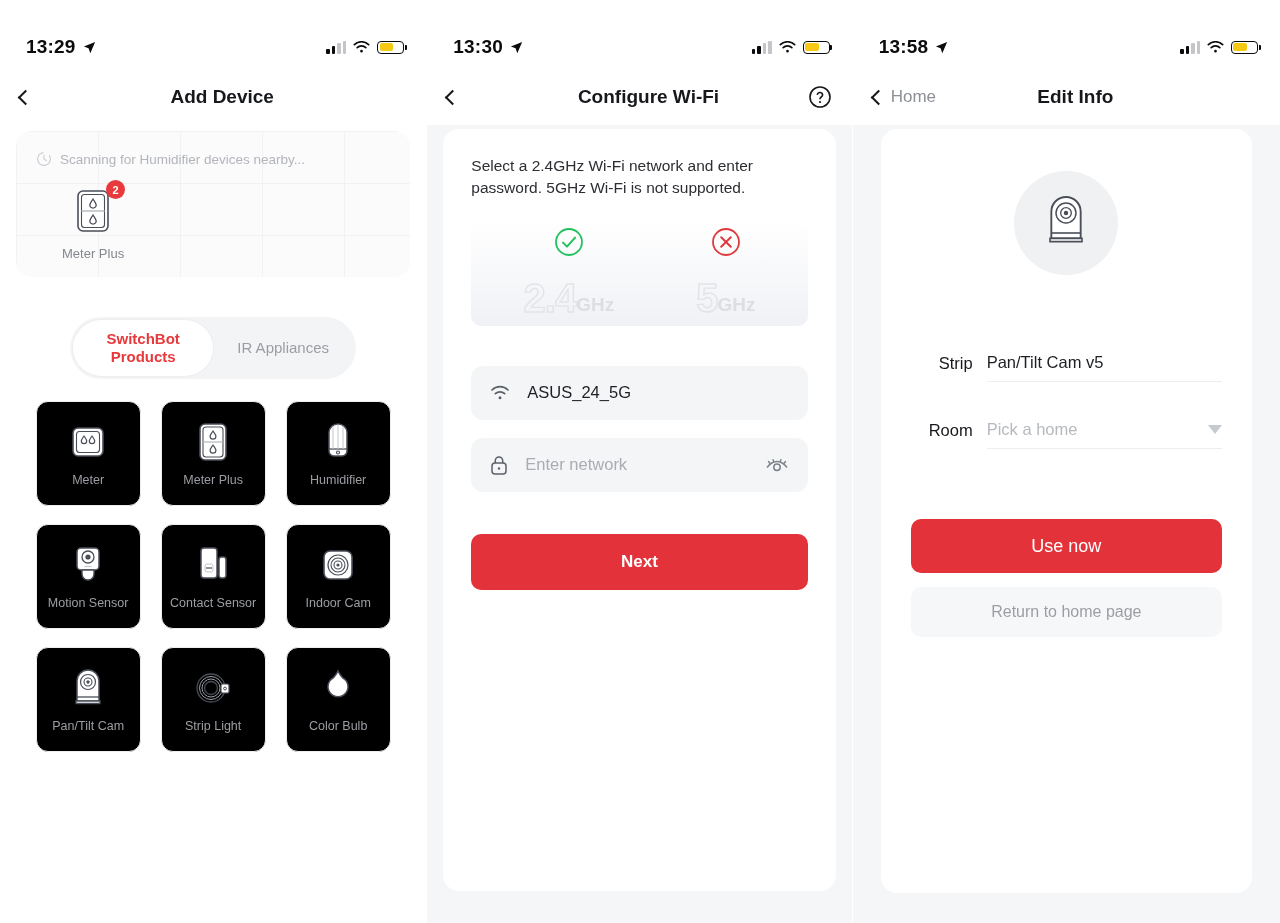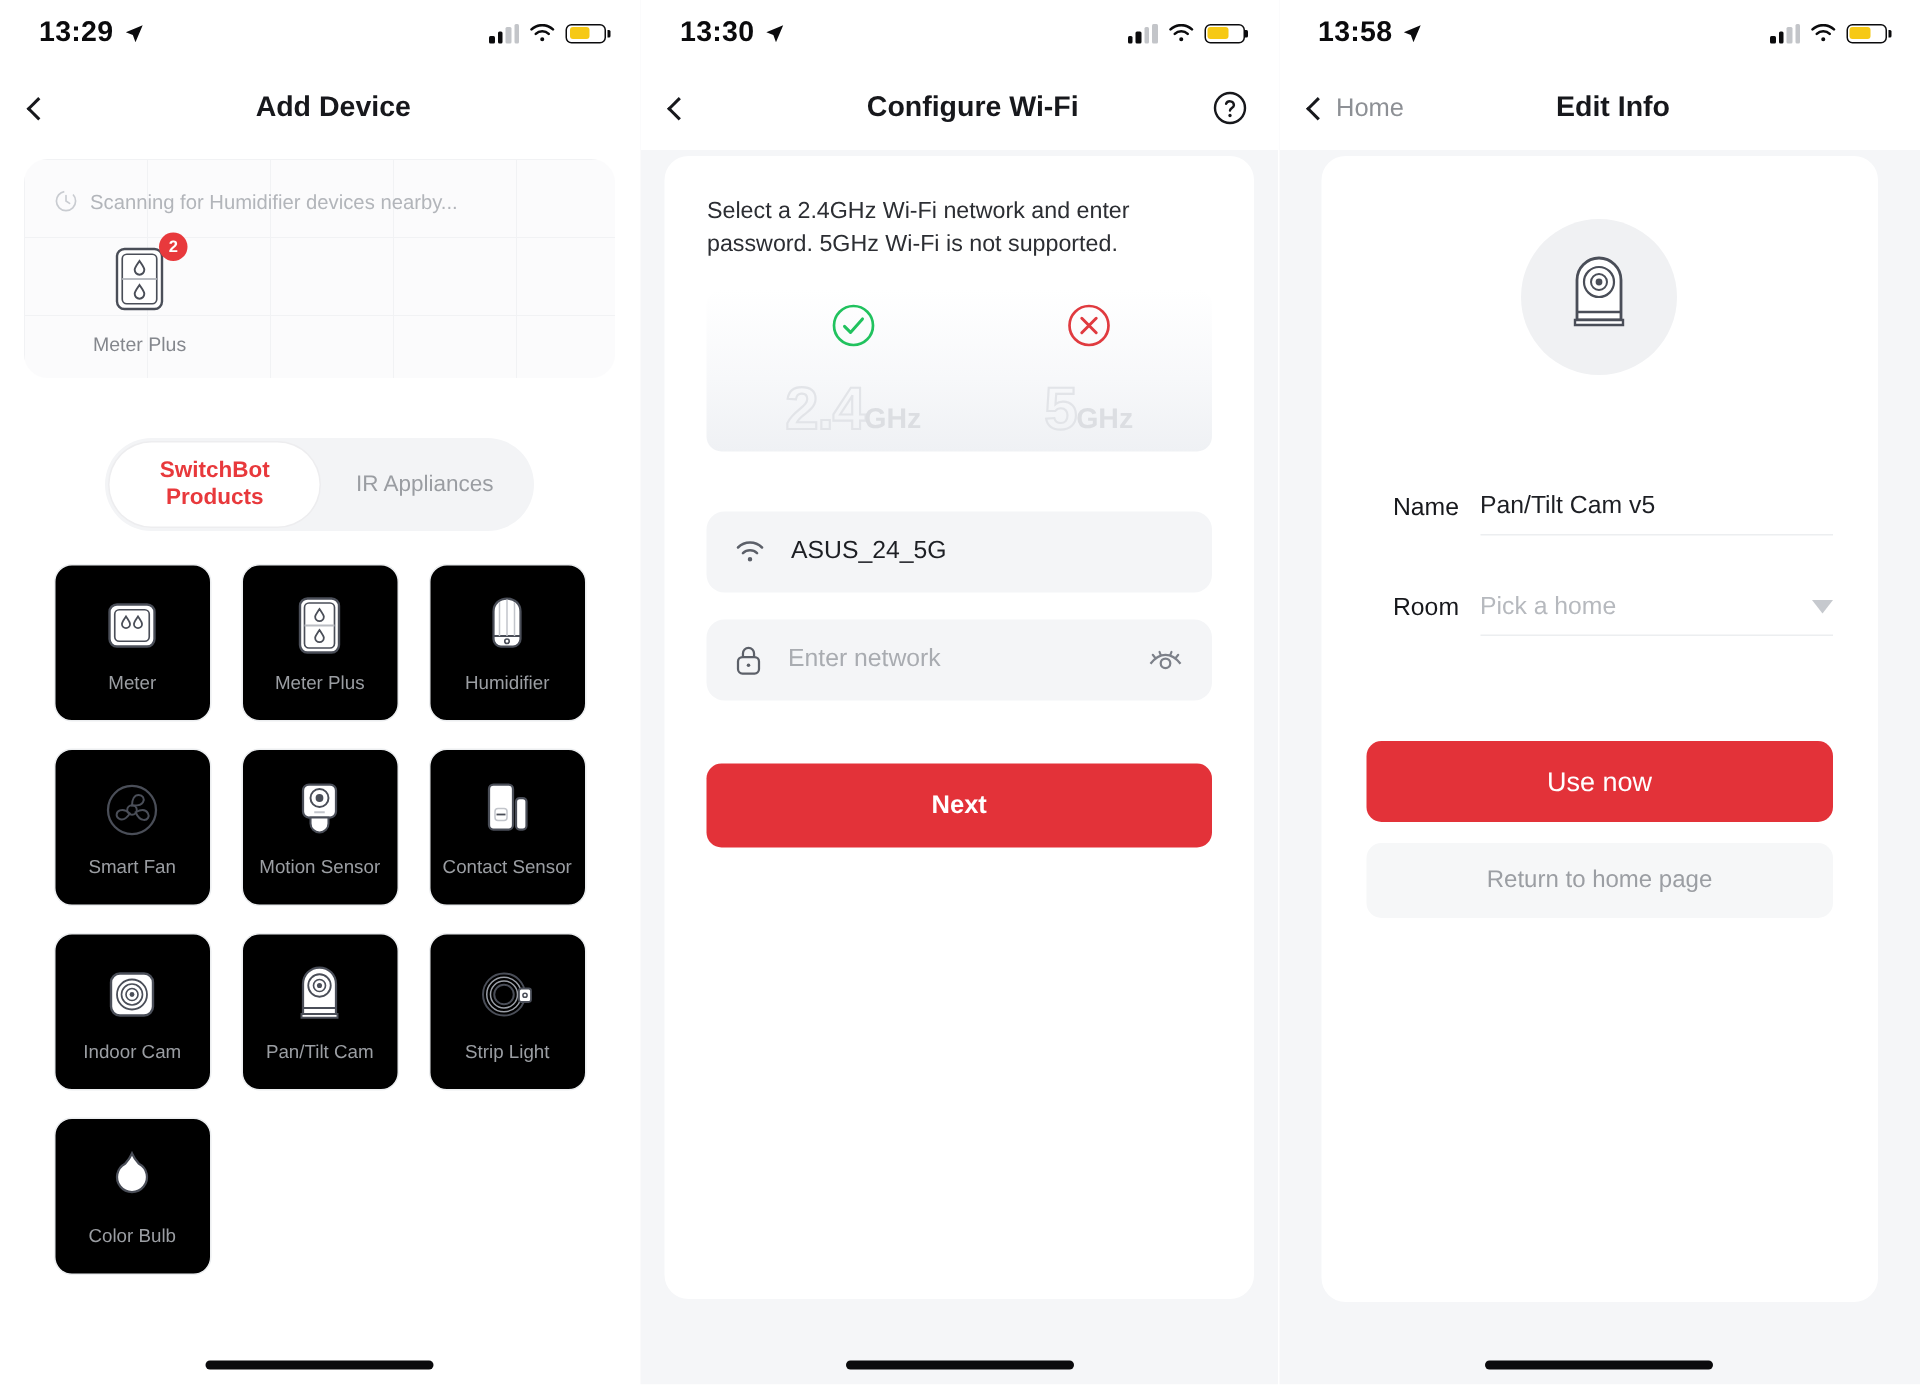--- a/index.html
+++ b/index.html
@@ -2,21 +2,21 @@
 <html><head>
 <meta charset="utf-8">
 <style>
   * { box-sizing: border-box; margin: 0; padding: 0; }
   html, body {
     width: 1280px; height: 923px;
     background: #ffffff;
     font-family: "Liberation Sans", sans-serif;
     overflow: hidden;
   }
-  .screens { display: flex; width: 1280px; height: 652px; }
+  .screens { display: flex; width: 1280px; height: 652px; margin-top: 25px; }
   .screen { position: relative; height: 923px; overflow: hidden; }
   .screen-1 { width: 427px; background: #ffffff; }
   .screen-2 { width: 425px; background: #f5f6f8; }
   .screen-3 { width: 428px; background: #f5f6f8; }
 
   
   .statusbar {
     height: 44px; display: flex; align-items: center;
     justify-content: space-between;
     padding: 0 22px 0 26px;
@@ -295,32 +295,20 @@
               <svg width="34" height="42" viewBox="0 0 34 42">
                 <path d="M17 3c5 0 9 3.6 9 8.6V30a5 5 0 0 1-5 5H13a5 5 0 0 1-5-5V11.6C8 6.6 12 3 17 3z" fill="#fff" stroke="#4a4e58" stroke-width="1.5"></path>
                 <path d="M8 28h18" stroke="#4a4e58" stroke-width="1.3"></path>
                 <path d="M12 5.5V28M17 3.6V28M22 5.5V28" stroke="#c2c5cb" stroke-width="1"></path>
                 <circle cx="17" cy="31.5" r="1.5" fill="none" stroke="#4a4e58" stroke-width="1.1"></circle>
               </svg>
             </span>
             <span class="tile-label">Humidifier</span>
           </div>
 
-          <div class="tile">
-            <span class="tile-icon">
-              <svg width="40" height="40" viewBox="0 0 40 40">
-                <circle cx="20" cy="20" r="16" fill="none" stroke="#4a4e58" stroke-width="1.5"></circle>
-                <circle cx="20" cy="20" r="3.2" fill="none" stroke="#4a4e58" stroke-width="1.3"></circle>
-                <path d="M20 17c0-4 1.5-7 4.5-7 2.6 0 4.2 2.4 2.8 4.8-1.2 2-4.1 2.4-7.3 2.2z" fill="none" stroke="#4a4e58" stroke-width="1.3"></path>
-                <path d="M22.4 21.5c3.5-1.9 6.7-2 8.2.6 1.3 2.2-.1 4.7-2.9 4.5-2.3-.2-4.2-2.6-5.3-5.1z" fill="none" stroke="#4a4e58" stroke-width="1.3"></path>
-                <path d="M18.6 22.3c-2.3 3.3-5.1 4.9-7.5 3.3-2-1.4-1.8-4.2.8-5.3 2.1-.9 4.8.3 6.7 2z" fill="none" stroke="#4a4e58" stroke-width="1.3"></path>
-              </svg>
-            </span>
-            <span class="tile-label">Smart Fan</span>
-          </div>
 
           <div class="tile">
             <span class="tile-icon">
               <svg width="40" height="42" viewBox="0 0 40 42">
                 <rect x="9" y="4" width="22" height="22" rx="4" fill="#fff" stroke="#4a4e58" stroke-width="1.5"></rect>
                 <circle cx="20" cy="13" r="6" fill="none" stroke="#4a4e58" stroke-width="1.3"></circle>
                 <circle cx="20" cy="13" r="2.6" fill="#4a4e58"></circle>
                 <path d="M14 26h12v4a6 6 0 0 1-6 6 6 6 0 0 1-6-6z" fill="#fff" stroke="#4a4e58" stroke-width="1.4"></path>
                 <path d="M16.5 22.5h7" stroke="#c2c5cb" stroke-width="1.2"></path>
               </svg>
@@ -540,21 +528,21 @@
             <circle cx="18" cy="15" r="4" fill="none" stroke="#4a4e58" stroke-width="1"></circle>
             <circle cx="18" cy="15" r="1.7" fill="#4a4e58"></circle>
             <path d="M7 30h22" stroke="#4a4e58" stroke-width="1.2"></path>
             <path d="M6 34h24v2.5H6z" fill="#fff" stroke="#4a4e58" stroke-width="1.2"></path>
           </svg>
         </span>
       </div>
 
       <div class="form">
         <div class="form-row">
-          <span class="form-label">Name</span>
+          <span class="form-label">Strip</span>
           <span class="form-input">
             <span class="form-val">Pan/Tilt Cam v5</span>
           </span>
         </div>
         <div class="form-row">
           <span class="form-label">Room</span>
           <span class="form-input">
             <span class="form-ph">Pick a home</span>
             <span class="caret"></span>
           </span>

